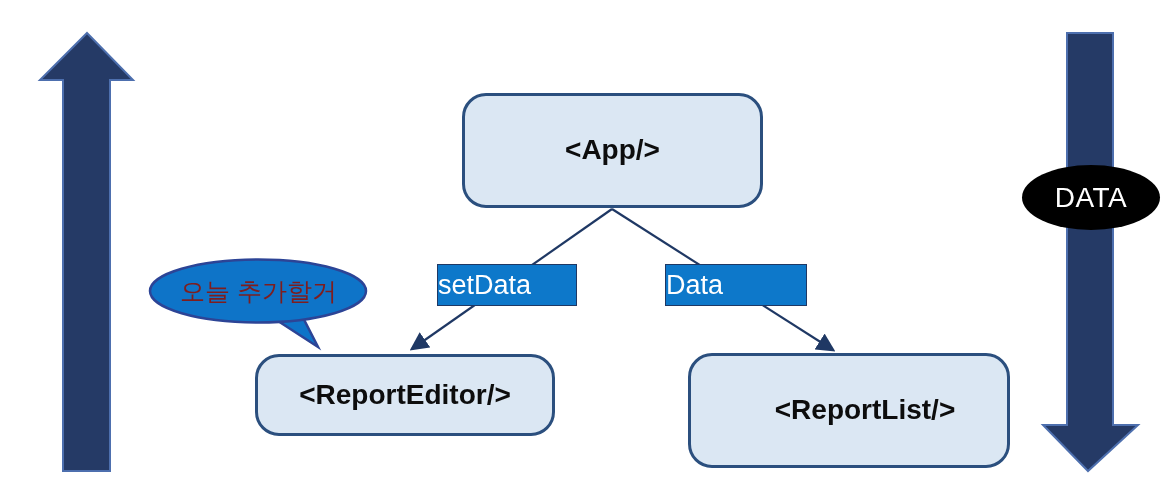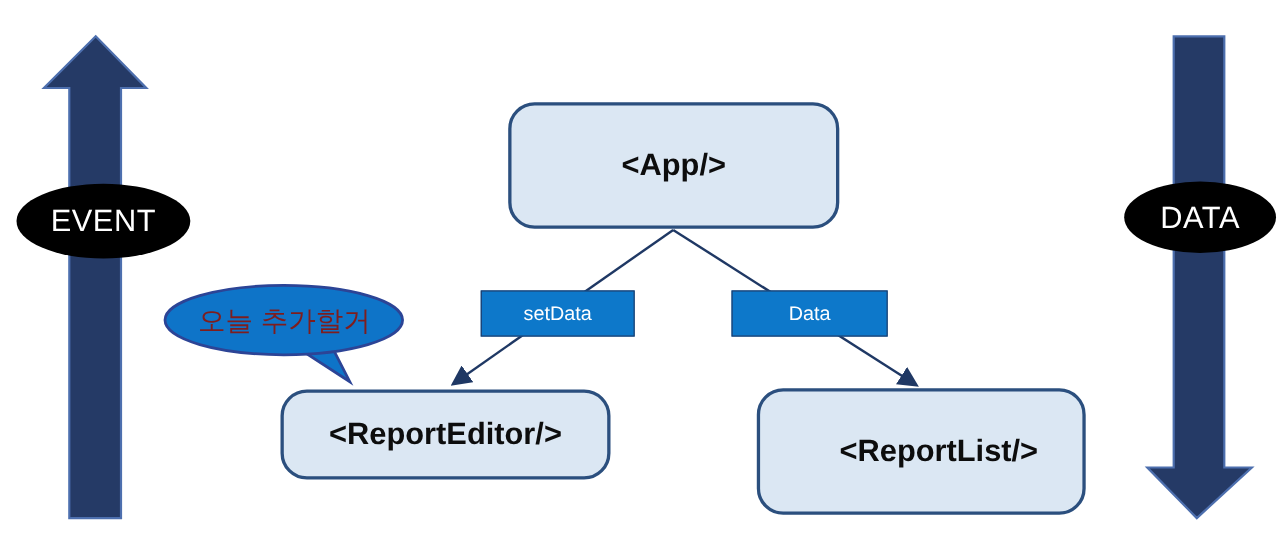--- a/index.html
+++ b/index.html
@@ -34,31 +34,31 @@
   }
   .node .node-title, .node .node-subtitle {
     font-weight: 700;
     font-size: 28px;
     color: #0d0d0d;
     line-height: 1.45;
     white-space: nowrap;
   }
   .node-app   { left: 462px; top: 93px;  width: 301px; height: 115px; }
   .node-editor{ left: 255px; top: 354px; width: 300px; height: 82px; }
-  .node-list  { left: 688px; top: 353px; width: 299px; height: 115px; padding-left: 32px; }
+  .node-list  { left: 688px; top: 353px; width: 322px; height: 115px; padding-left: 32px; }
 
   .edge-label {
     position: absolute;
     background: var(--label-fill);
     border: 1.5px solid var(--label-border);
     color: #ffffff;
-    font-size: 18px;
+    font-size: 27px;
     display: flex;
     align-items: center;
-    justify-content: center;
+    justify-content: flex-start;
     z-index: 2;
     white-space: nowrap;
   }
   .edge-label-setdata { left: 437px; top: 264px; width: 140px; height: 42px; }
   .edge-label-data    { left: 665px; top: 264px; width: 142px; height: 42px; }
 
   .badge {
     position: absolute;
     background: var(--badge-fill);
     color: var(--badge-text);
@@ -105,23 +105,20 @@
 
     <line x1="612" y1="209" x2="412" y2="349" style="stroke: var(--connector); stroke-width: 2.2;" marker-end="url(#arrowhead)"></line>
 
     <line x1="612" y1="209" x2="833" y2="350" style="stroke: var(--connector); stroke-width: 2.2;" marker-end="url(#arrowhead)"></line>
 
     <polygon points="258,308 318,347 296,304" style="fill: var(--bubble-fill); stroke: var(--bubble-border); stroke-width: 2.5;"></polygon>
 
     <ellipse cx="258" cy="291" rx="108" ry="31.5" style="fill: var(--bubble-fill); stroke: var(--bubble-border); stroke-width: 2.5;"></ellipse>
   </svg>
 
-  <div class="badge badge-event">
-    <span>EVENT</span>
-  </div>
 
   <div class="badge badge-data">
     <span>DATA</span>
   </div>
 
   <div class="node node-app">
     <div class="node-title">&lt;App/&gt;</div>
   </div>
 
   <div class="edge-label edge-label-setdata">

